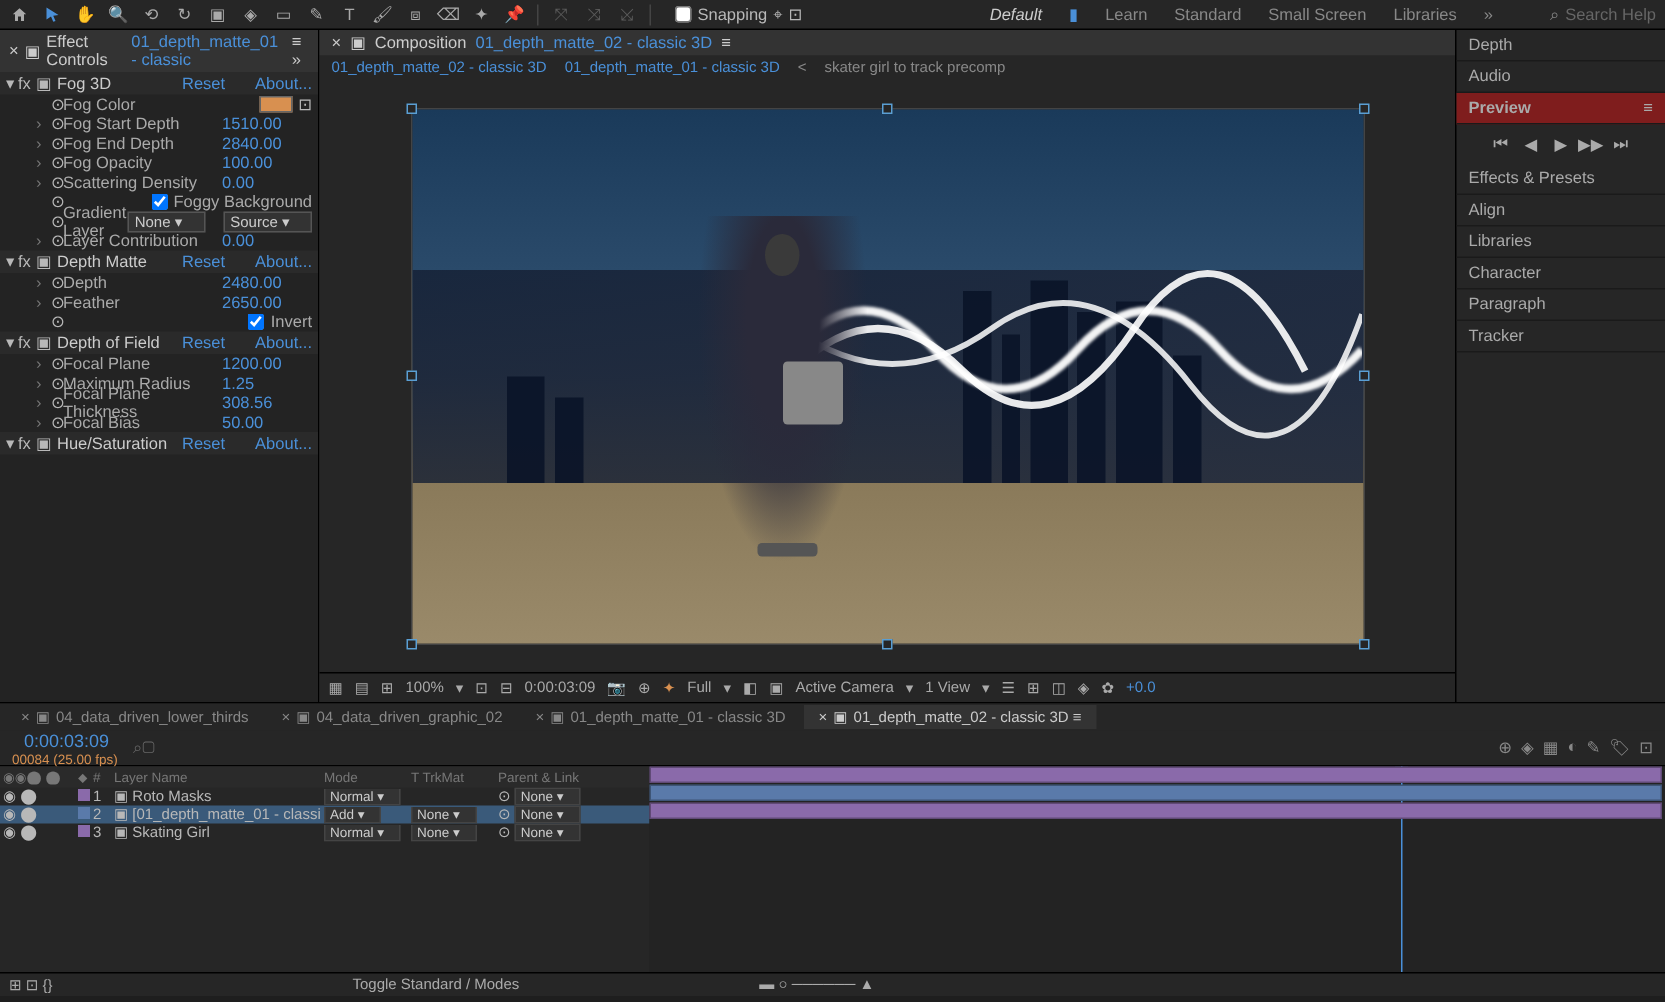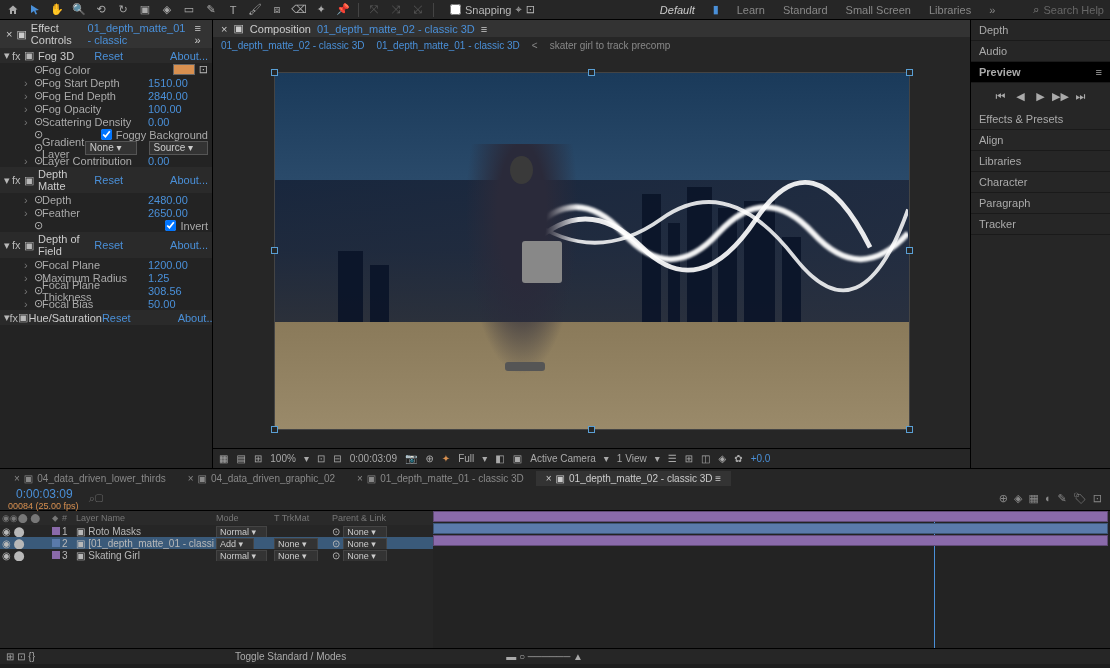--- a/index.html
+++ b/index.html
@@ -14,21 +14,21 @@
 .search-box { display:flex; align-items:center; gap:4px; color:#888; margin-left:20px; }
 .main { display:flex; height:448px; }
 .left-panel { width:213px; background:#232323; display:flex; flex-direction:column; border-right:1px solid #000; }
 .panel-header { background:#333; padding:2px 6px; display:flex; align-items:center; gap:4px; color:#ccc; cursor:pointer; }
 .panel-header .hlink { color:#4a90d9; }
 .panel-sub { background:#2a2a2a; padding:2px 4px; font-size:10px; color:#999; }
 .effect-list { flex:1; overflow:auto; background:#232323; }
 .fx-header { display:flex; align-items:center; padding:1px 4px; background:#2a2a2a; }
 .fx-header .name { flex:1; color:#ccc; }
 .fx-header .reset { color:#4a90d9; cursor:pointer; margin-right:20px; }
-.fx-header .about { color:#4a90d9; cursor:pointer;margin-left:27px; }
+.fx-header .about { color:#4a90d9; cursor:pointer; }
 .fx-prop { display:flex; align-items:center; padding:0 4px; height:13px; }
 .fx-prop .indent { width:20px; }
 .fx-prop .chev { width:10px; color:#777; }
 .fx-prop .pname { flex:1; color:#aaa; }
 .fx-prop .pval { color:#4a90d9; width:60px; cursor:pointer; }
 .fx-prop .swatch { width:22px; height:11px; background:#d89050; border:1px solid #666; }
 .fx-prop .cb { width:11px; height:11px; }
 .fx-prop .dd { font-size:10px; color:#ccc; background:#333; border:1px solid #555; padding:0 14px 0 4px; height:14px; position:relative; }
 .center-panel { flex:1; background:#262626; display:flex; flex-direction:column; }
 .comp-header { background:#333; padding:2px 8px; display:flex; align-items:center; gap:6px; color:#ccc; }
@@ -44,21 +44,21 @@
 .skater { position:absolute; left:30%; top:20%; width:18%; height:65%; }
 .skater-body { width:100%; height:100%; background:radial-gradient(ellipse at 50% 30%,#2a2a3a 30%,transparent 70%); }
 .skater-head { position:absolute; top:5%; left:40%; width:20%; height:12%; background:#3a3a3a; border-radius:50%; }
 .boombox { position:absolute; top:42%; left:50%; width:35%; height:18%; background:#888; border-radius:3px; }
 .skateboard { position:absolute; bottom:2%; left:35%; width:35%; height:4%; background:#555; border-radius:3px; }
 .handle { position:absolute; width:7px; height:7px; background:#262626; border:1px solid #5a9fd4; }
 .viewport-controls { height:20px; background:#262626; display:flex; align-items:center; padding:0 6px; gap:8px; font-size:10px; border-top:1px solid #000; }
 .vc-item { color:#aaa; display:flex; align-items:center; gap:2px; }
 .right-panel { width:140px; background:#262626; border-left:1px solid #000; }
 .rp-section { padding:4px 8px; color:#aaa; cursor:pointer; border-bottom:1px solid #1a1a1a; }
-.rp-section.active { background:#000000; font-weight:bold; }
+.rp-section.active { background:#7f1d1d; font-weight:bold; }
 .playback { display:flex; justify-content:center; gap:6px; padding:6px; }
 .playback .btn { width:14px; height:14px; color:#aaa; cursor:pointer; display:flex; align-items:center; justify-content:center; }
 .timeline-area { height:180px; background:#232323; display:flex; flex-direction:column; border-top:1px solid #000; }
 .tl-tabs { height:18px; background:#262626; display:flex; align-items:center; gap:2px; padding:0 4px; }
 .tl-tab { padding:2px 10px; color:#888; font-size:10px; cursor:pointer; display:flex; align-items:center; gap:4px; }
 .tl-tab.active { background:#333; color:#ccc; }
 .tl-header { height:24px; display:flex; align-items:center; background:#262626; border-bottom:1px solid #000; }
 .tl-timecode { color:#4a90d9; font-size:12px; padding:0 8px; }
 .tl-fps { font-size:9px; color:#d89050; }
 .tl-body { flex:1; display:flex; }

